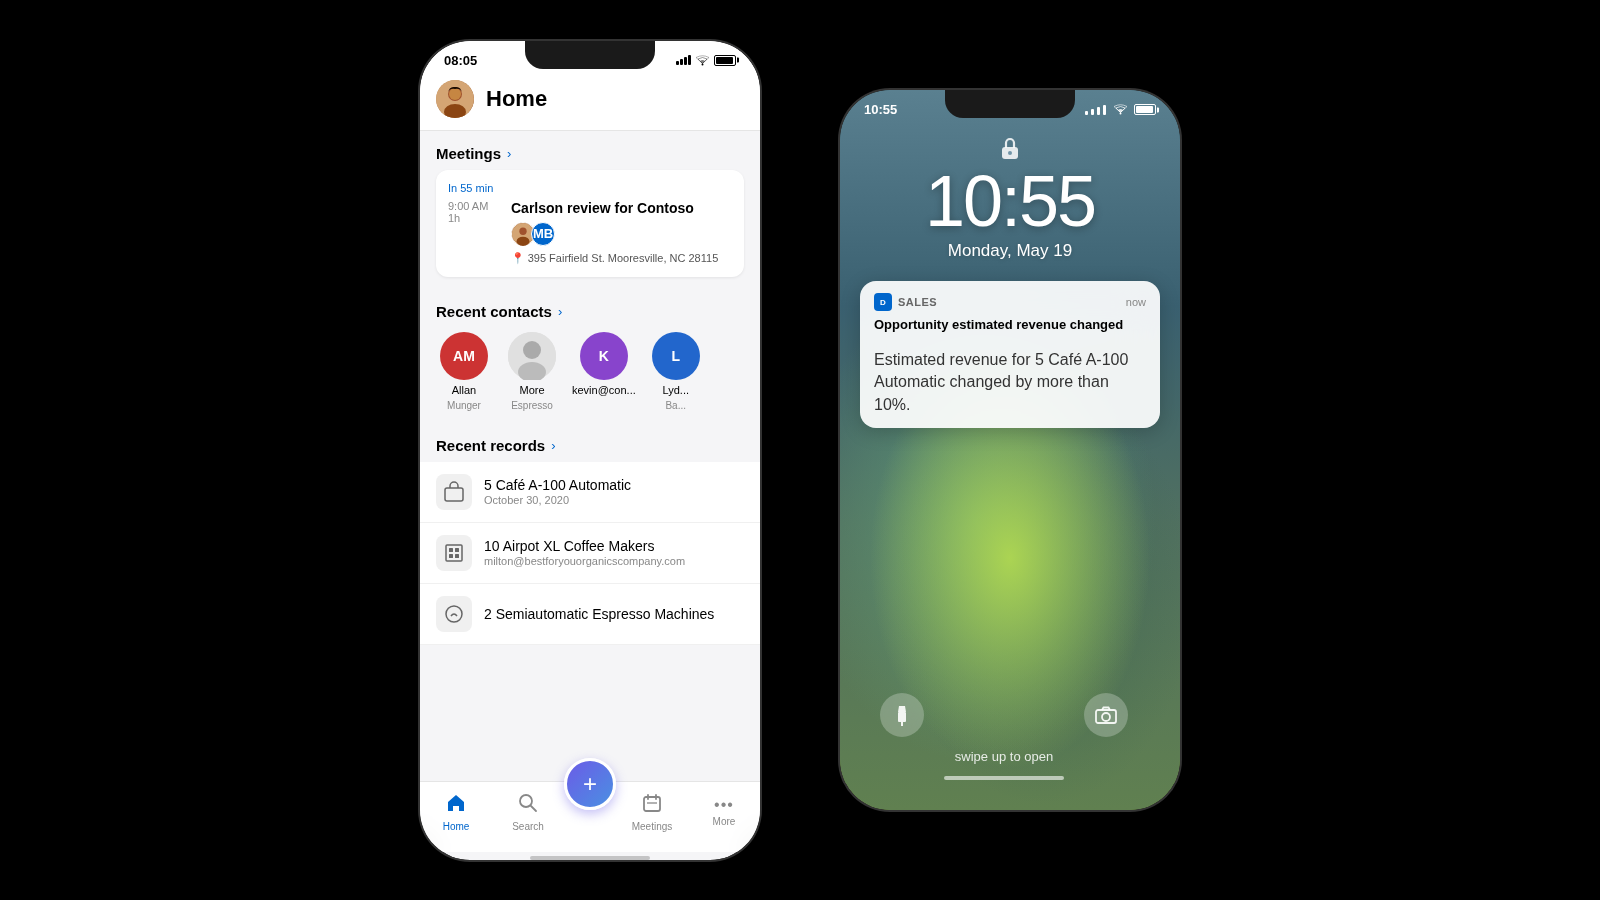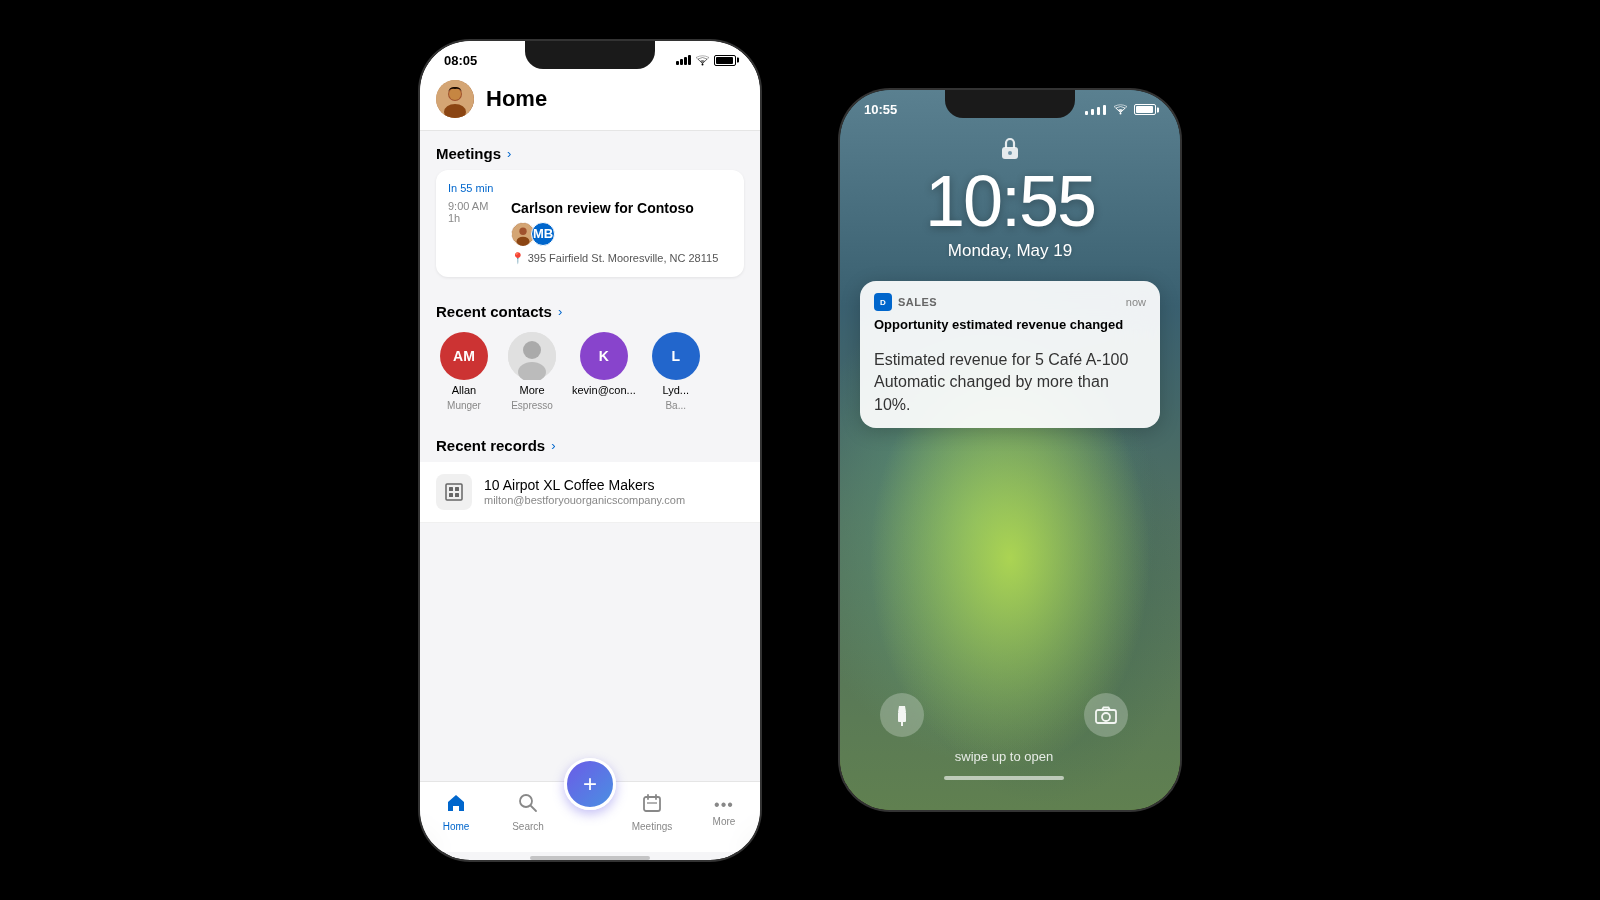--- a/index.html
+++ b/index.html
@@ -548,30 +548,53 @@
 
       <div class="section">
         <div class="section-header">
           <span class="section-title">Recent records</span>
           <span class="section-chevron">›</span>
         </div>
         <div class="records-list">
           <div class="record-item">
             <div class="record-icon">
               <svg width="22" height="22" viewBox="0 0 22 22">
+                <rect x="2" y="7" width="18" height="13" rx="2" fill="none" stroke="#666" stroke-width="1.5"></rect>
+                <path d="M7 7V5a4 4 0 018 0v2" fill="none" stroke="#666" stroke-width="1.5"></path>
+              </svg>
+            </div>
+            <div class="record-info">
+              <div class="record-name">5 Café A-100 Automatic</div>
+              <div class="record-sub">October 30, 2020</div>
+            </div>
+          </div>
+          <div class="record-item">
+            <div class="record-icon">
+              <svg width="22" height="22" viewBox="0 0 22 22">
                 <rect x="3" y="3" width="16" height="16" rx="1" fill="none" stroke="#666" stroke-width="1.5"></rect>
                 <rect x="6" y="6" width="4" height="4" rx="0.5" fill="#666"></rect>
                 <rect x="12" y="6" width="4" height="4" rx="0.5" fill="#666"></rect>
                 <rect x="6" y="12" width="4" height="4" rx="0.5" fill="#666"></rect>
                 <rect x="12" y="12" width="4" height="4" rx="0.5" fill="#666"></rect>
               </svg>
             </div>
             <div class="record-info">
               <div class="record-name">10 Airpot XL Coffee Makers</div>
               <div class="record-sub">milton@bestforyouorganicscompany.com</div>
+            </div>
+          </div>
+          <div class="record-item">
+            <div class="record-icon">
+              <svg width="22" height="22" viewBox="0 0 22 22">
+                <circle cx="11" cy="11" r="8" fill="none" stroke="#666" stroke-width="1.5"></circle>
+                <path d="M8 13 Q11 9 14 13" fill="none" stroke="#666" stroke-width="1.5"></path>
+              </svg>
+            </div>
+            <div class="record-info">
+              <div class="record-name">2 Semiautomatic Espresso Machines</div>
             </div>
           </div>
         </div>
       </div>
 
     </div>
 
     <div class="bottom-nav">
       <div class="fab-button">+</div>
       <div class="nav-item active">

